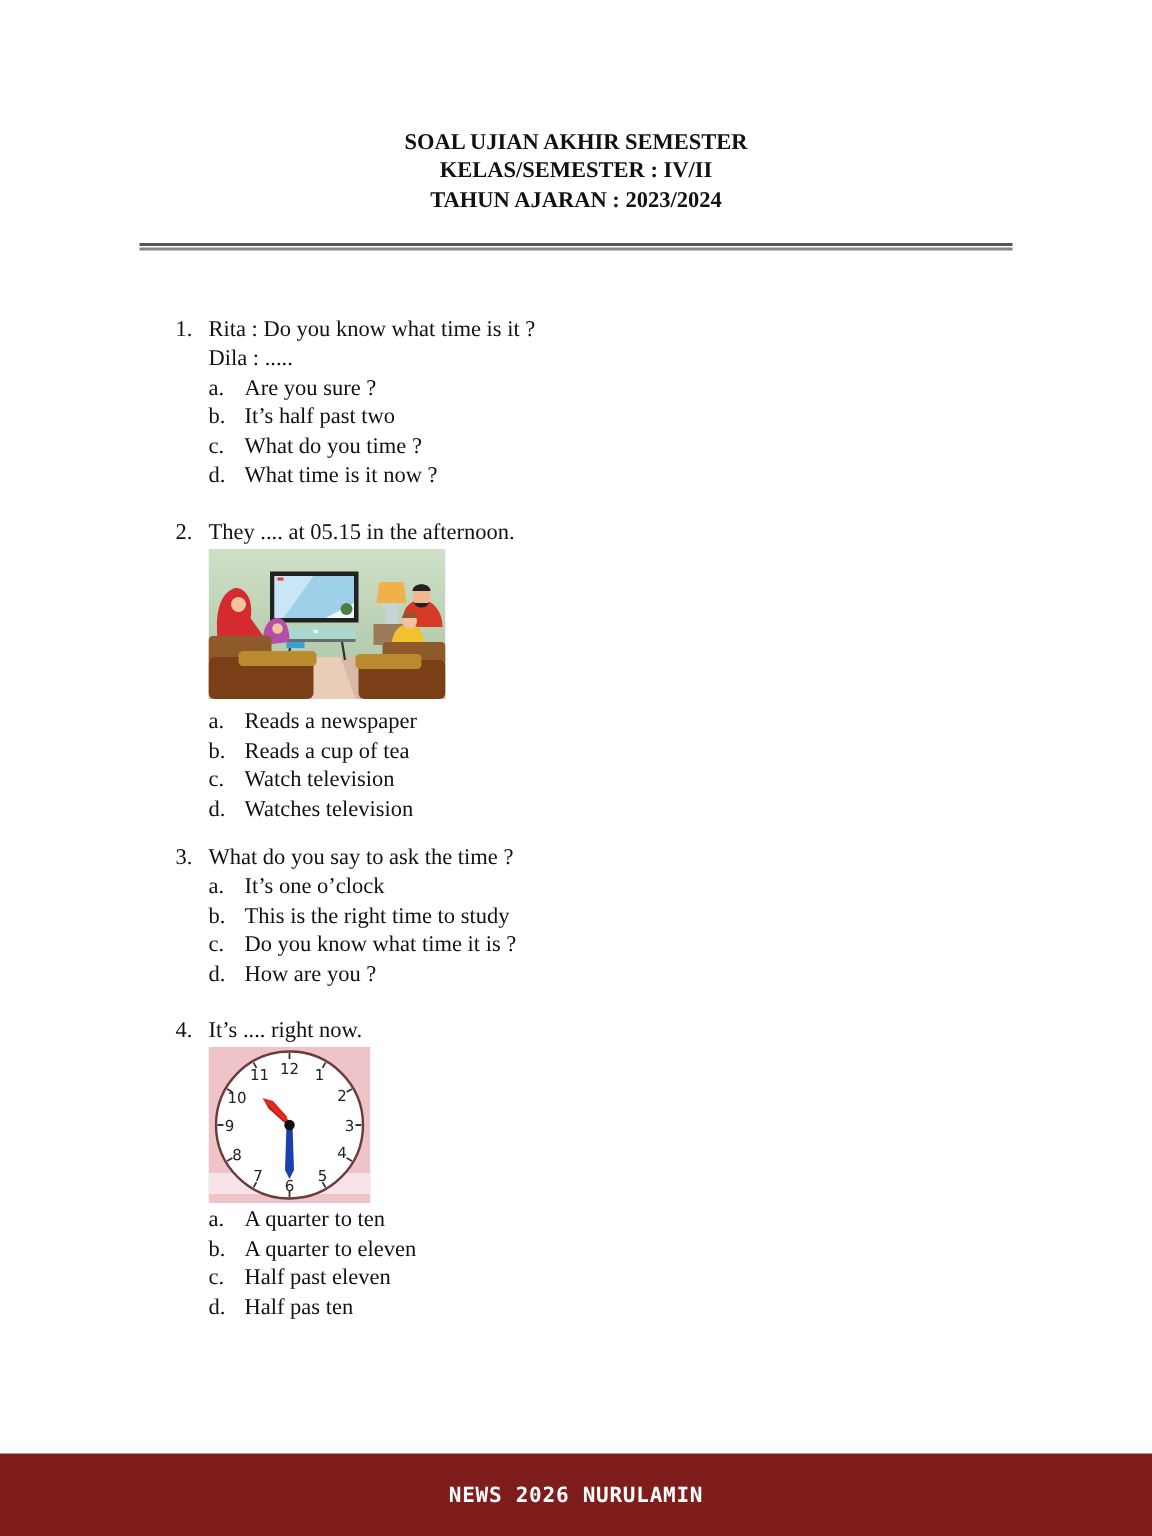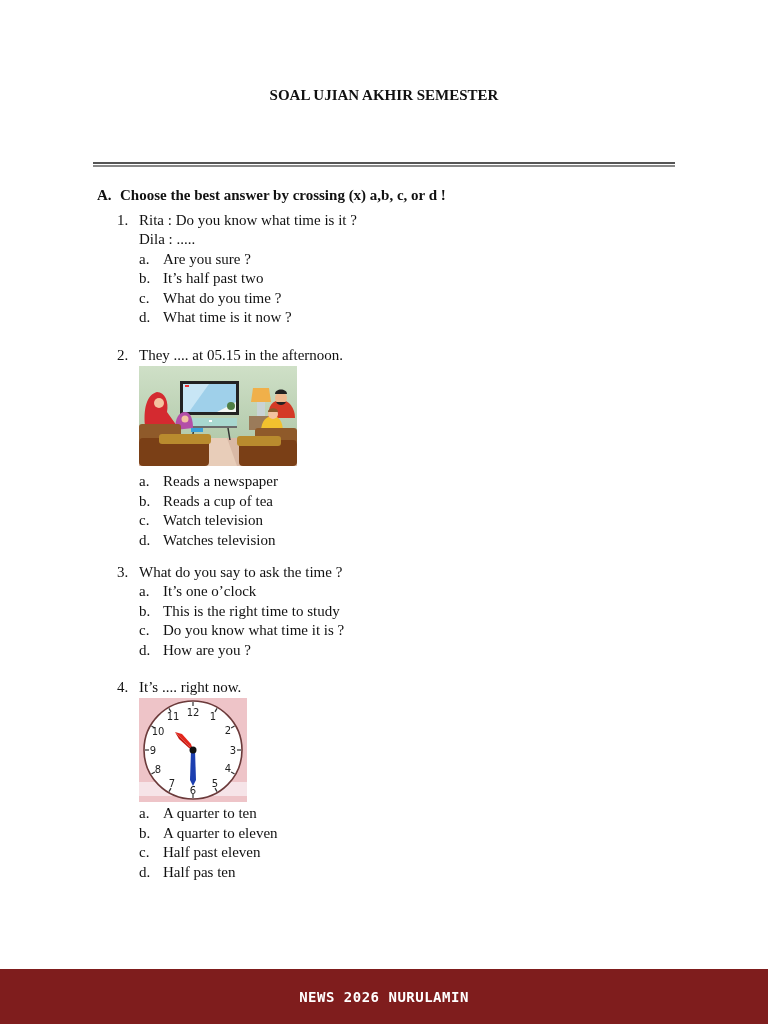--- a/index.html
+++ b/index.html
@@ -36,30 +36,29 @@
     letter-spacing: 0.5px; font-weight: bold;
   }
 </style>
 </head>
 <body>
 
 <div class="page">
 
   <div class="header">
     <div class="hline">SOAL UJIAN AKHIR SEMESTER</div>
+    <div class="hline">KELAS/SEMESTER : IV/II</div>
+    <div class="hline">TAHUN AJARAN : 2023/2024</div>
   </div>
 
   <div class="rule">
     <div class="r1"></div>
     <div class="r2"></div>
   </div>
 
-  <div class="section-title">
-    <span class="sl">A.</span><span>Choose the best answer by crossing (x) a,b, c, or d !</span>
-  </div>
 
   <div class="q" style="top:211px;">
     <div class="row">
       <span class="num">1.</span>
       <span class="stem">Rita : Do you know what time is it ?</span>
     </div>
     <div class="row">
       <span class="stem">Dila : .....</span>
     </div>
     <div class="row">

